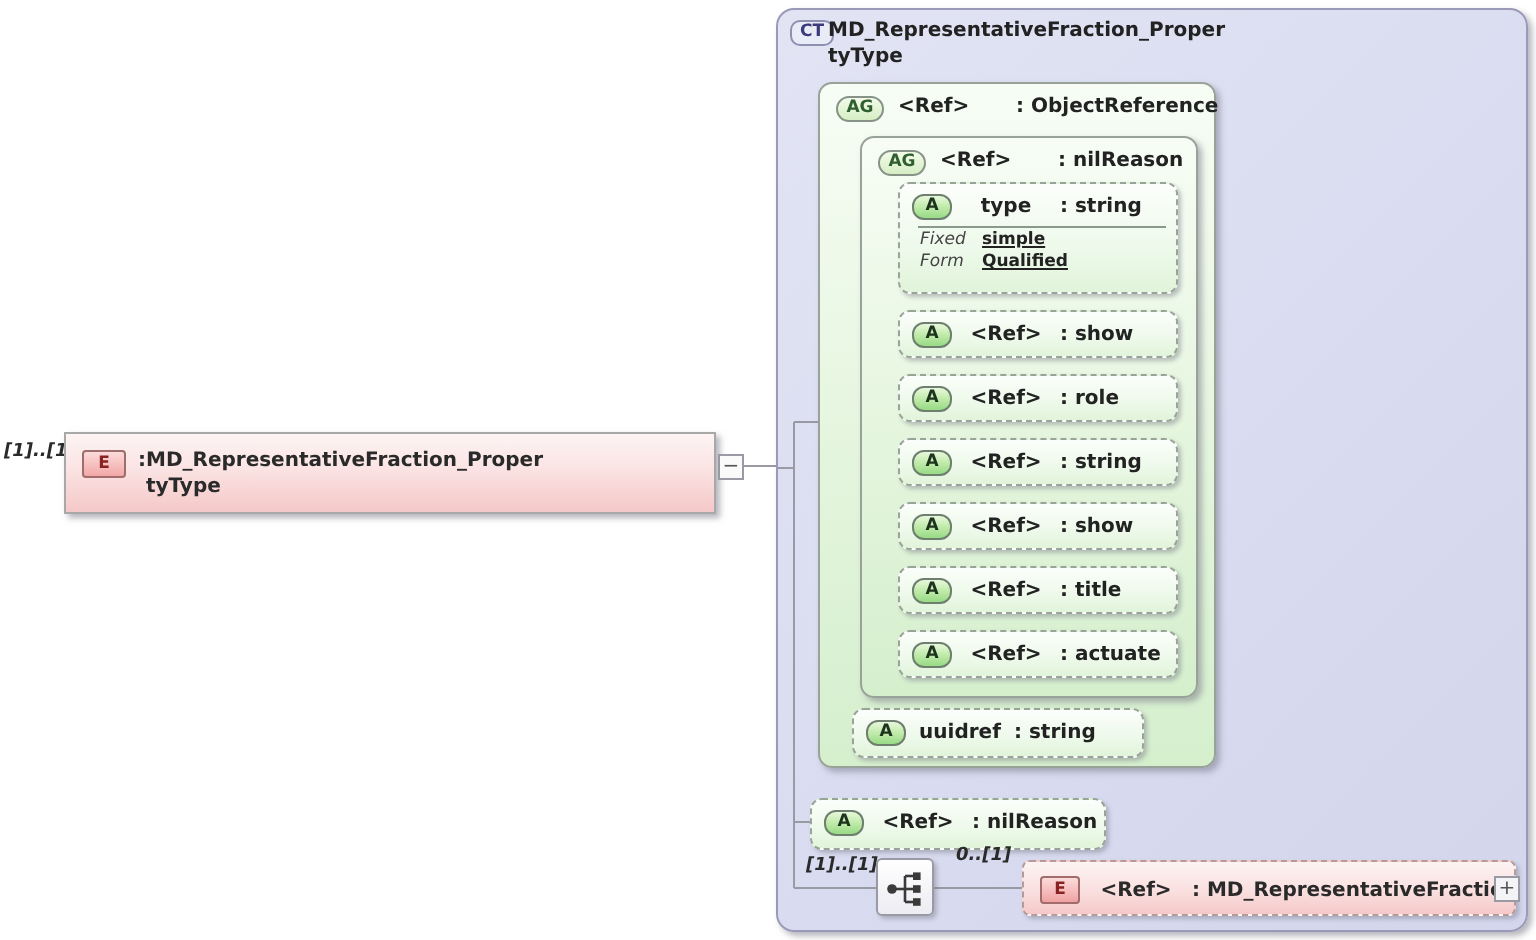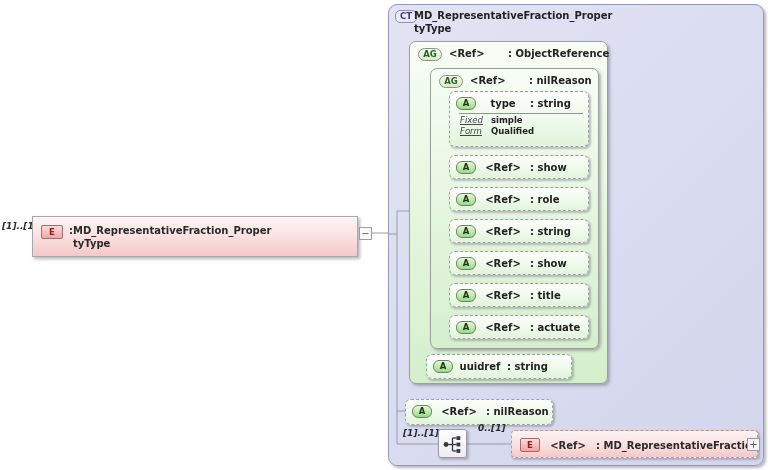--- a/index.html
+++ b/index.html
@@ -52,22 +52,22 @@
 
   
   .attr-box{border:1px dashed #9aa39a;border-radius:6px;
     background:linear-gradient(180deg,#fcfefb 0%,#edf9ea 60%,#e1f4da 100%);}
   .attr-row{display:flex;align-items:center;gap:6px;padding:5px 0 0 6px;
     font-size:10px;font-weight:bold;color:#222;white-space:nowrap;}
   .aname{min-width:42px;text-align:center;}
 
   .divider{margin:3px 5px 0 9px;border-top:1px solid #8a9a8a;}
   .facet-row{display:flex;margin-left:10px;margin-top:1px;font-size:8.5px;line-height:10px;}
-  .facet-label{width:31px;font-style:italic;color:#444;text-decoration:underline;}
-  .facet-value{font-weight:bold;color:#222;}
+  .facet-label{width:31px;font-style:italic;color:#444;}
+  .facet-value{font-weight:bold;color:#222;text-decoration:underline;}
 
   
   .seq-icon{left:49px;top:424px;width:29px;height:29px;border:1px solid #9a9aa5;border-radius:3px;
     background:linear-gradient(180deg,#ffffff,#ececf2);}
 
   
   .ref-elem{left:122px;top:425px;width:247px;height:28px;border:1px dashed #b59a9a;border-radius:4px;
     background:linear-gradient(180deg,#fdf3f3 0%,#fae0e0 55%,#f5c8c8 100%);}
   .ref-row{display:flex;align-items:center;gap:7px;padding:7px 0 0 8px;
     font-size:10px;font-weight:bold;color:#2a2a2a;white-space:nowrap;}

